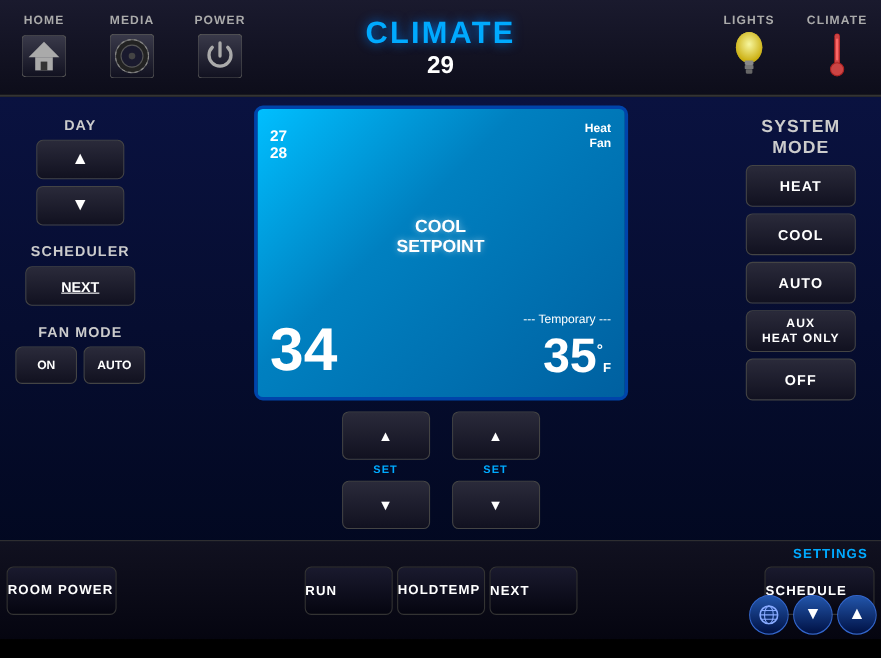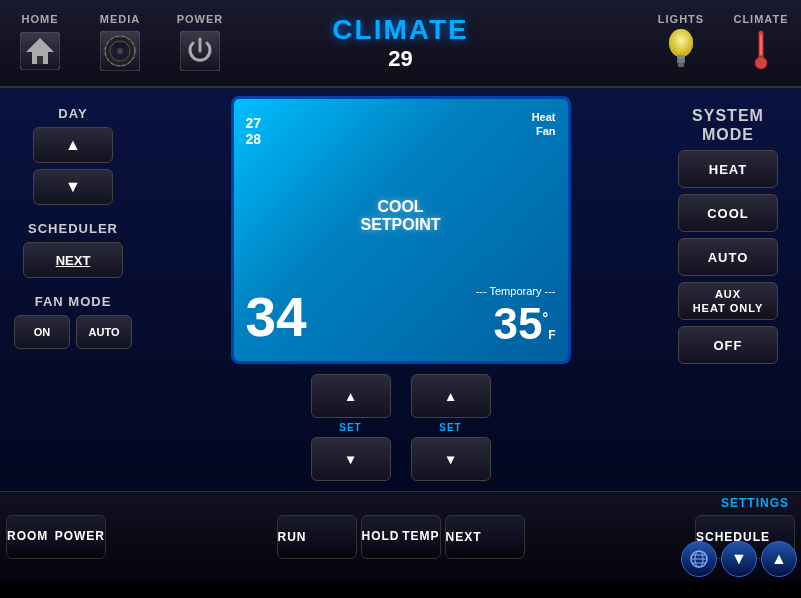--- a/index.html
+++ b/index.html
@@ -323,21 +323,21 @@
 
     .bottom-btn {
       height: 44px;
       background: linear-gradient(180deg, #1a1a2e 0%, #050510 100%);
       border: 1px solid #333;
       border-radius: 6px;
       color: #fff;
       cursor: pointer;
       display: flex;
       align-items: center;
-      justify-content: space-between;
+      justify-content: flex-start;
       font-size: 12px;
       font-weight: bold;
       letter-spacing: 1px;
       text-align: center;
     }
 
     .room-select-btn { width: 100px; line-height: 1.3; }
     .spacer { flex: 1; }
     .run-btn { width: 80px; }
     .hold-temp-btn { width: 80px; line-height: 1.3; }

